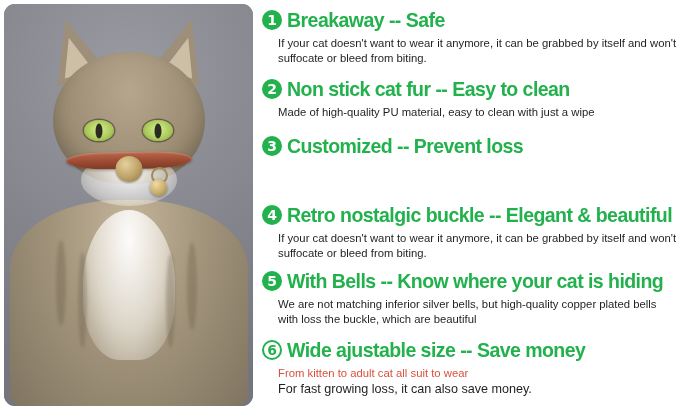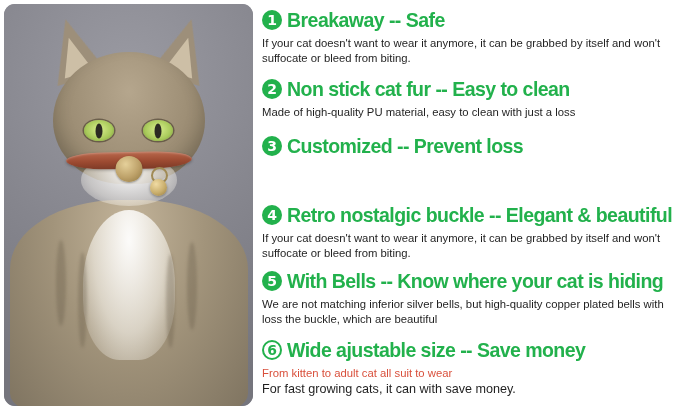--- a/index.html
+++ b/index.html
@@ -228,21 +228,21 @@
     color: #22b14c;
     font-size: 21px;
     font-weight: bold;
     letter-spacing: -0.6px;
     transform: scaleX(0.93);
     transform-origin: left center;
     font-family: "Liberation Sans", sans-serif;
   }
   .feature-body {
     margin-top: 4px;
-    margin-left: 0;
+    margin-left: 16px;
     color: #1f1f1f;
     font-size: 11.3px;
     line-height: 15px;
     font-family: "Liberation Sans", sans-serif;
   }
   .feature-body .hl {
     color: #d9503c;
     display: block;
   }
   .feature-body .normal {
@@ -297,21 +297,21 @@
         <span>won't suffocate or bleed from biting.</span>
       </div>
     </div>
 
     <div class="feature" style="top:77px;">
       <div class="feature-head">
         <span class="badge">2</span>
         <span class="feature-title">Non stick cat fur -- Easy to clean</span>
       </div>
       <div class="feature-body">
-        <span>Made of high-quality PU material, easy to clean with just a loss</span>
+        <span>Made of high-quality PU material, easy to clean with just a wipe</span>
       </div>
     </div>
 
     <div class="feature" style="top:134px;">
       <div class="feature-head">
         <span class="badge">3</span>
         <span class="feature-title">Customized -- Prevent loss</span>
       </div>
     </div>
 
@@ -337,18 +337,18 @@
       </div>
     </div>
 
     <div class="feature" style="top:338px;">
       <div class="feature-head">
         <span class="badge outline">6</span>
         <span class="feature-title">Wide ajustable size -- Save money</span>
       </div>
       <div class="feature-body">
         <span class="hl">From kitten to adult cat all suit to wear</span>
-        <span class="normal">For fast growing cats, it can with save money.</span>
+        <span class="normal">For fast growing loss, it can also save money.</span>
       </div>
     </div>
 
   </div>
 </div>
 
 </body></html>

